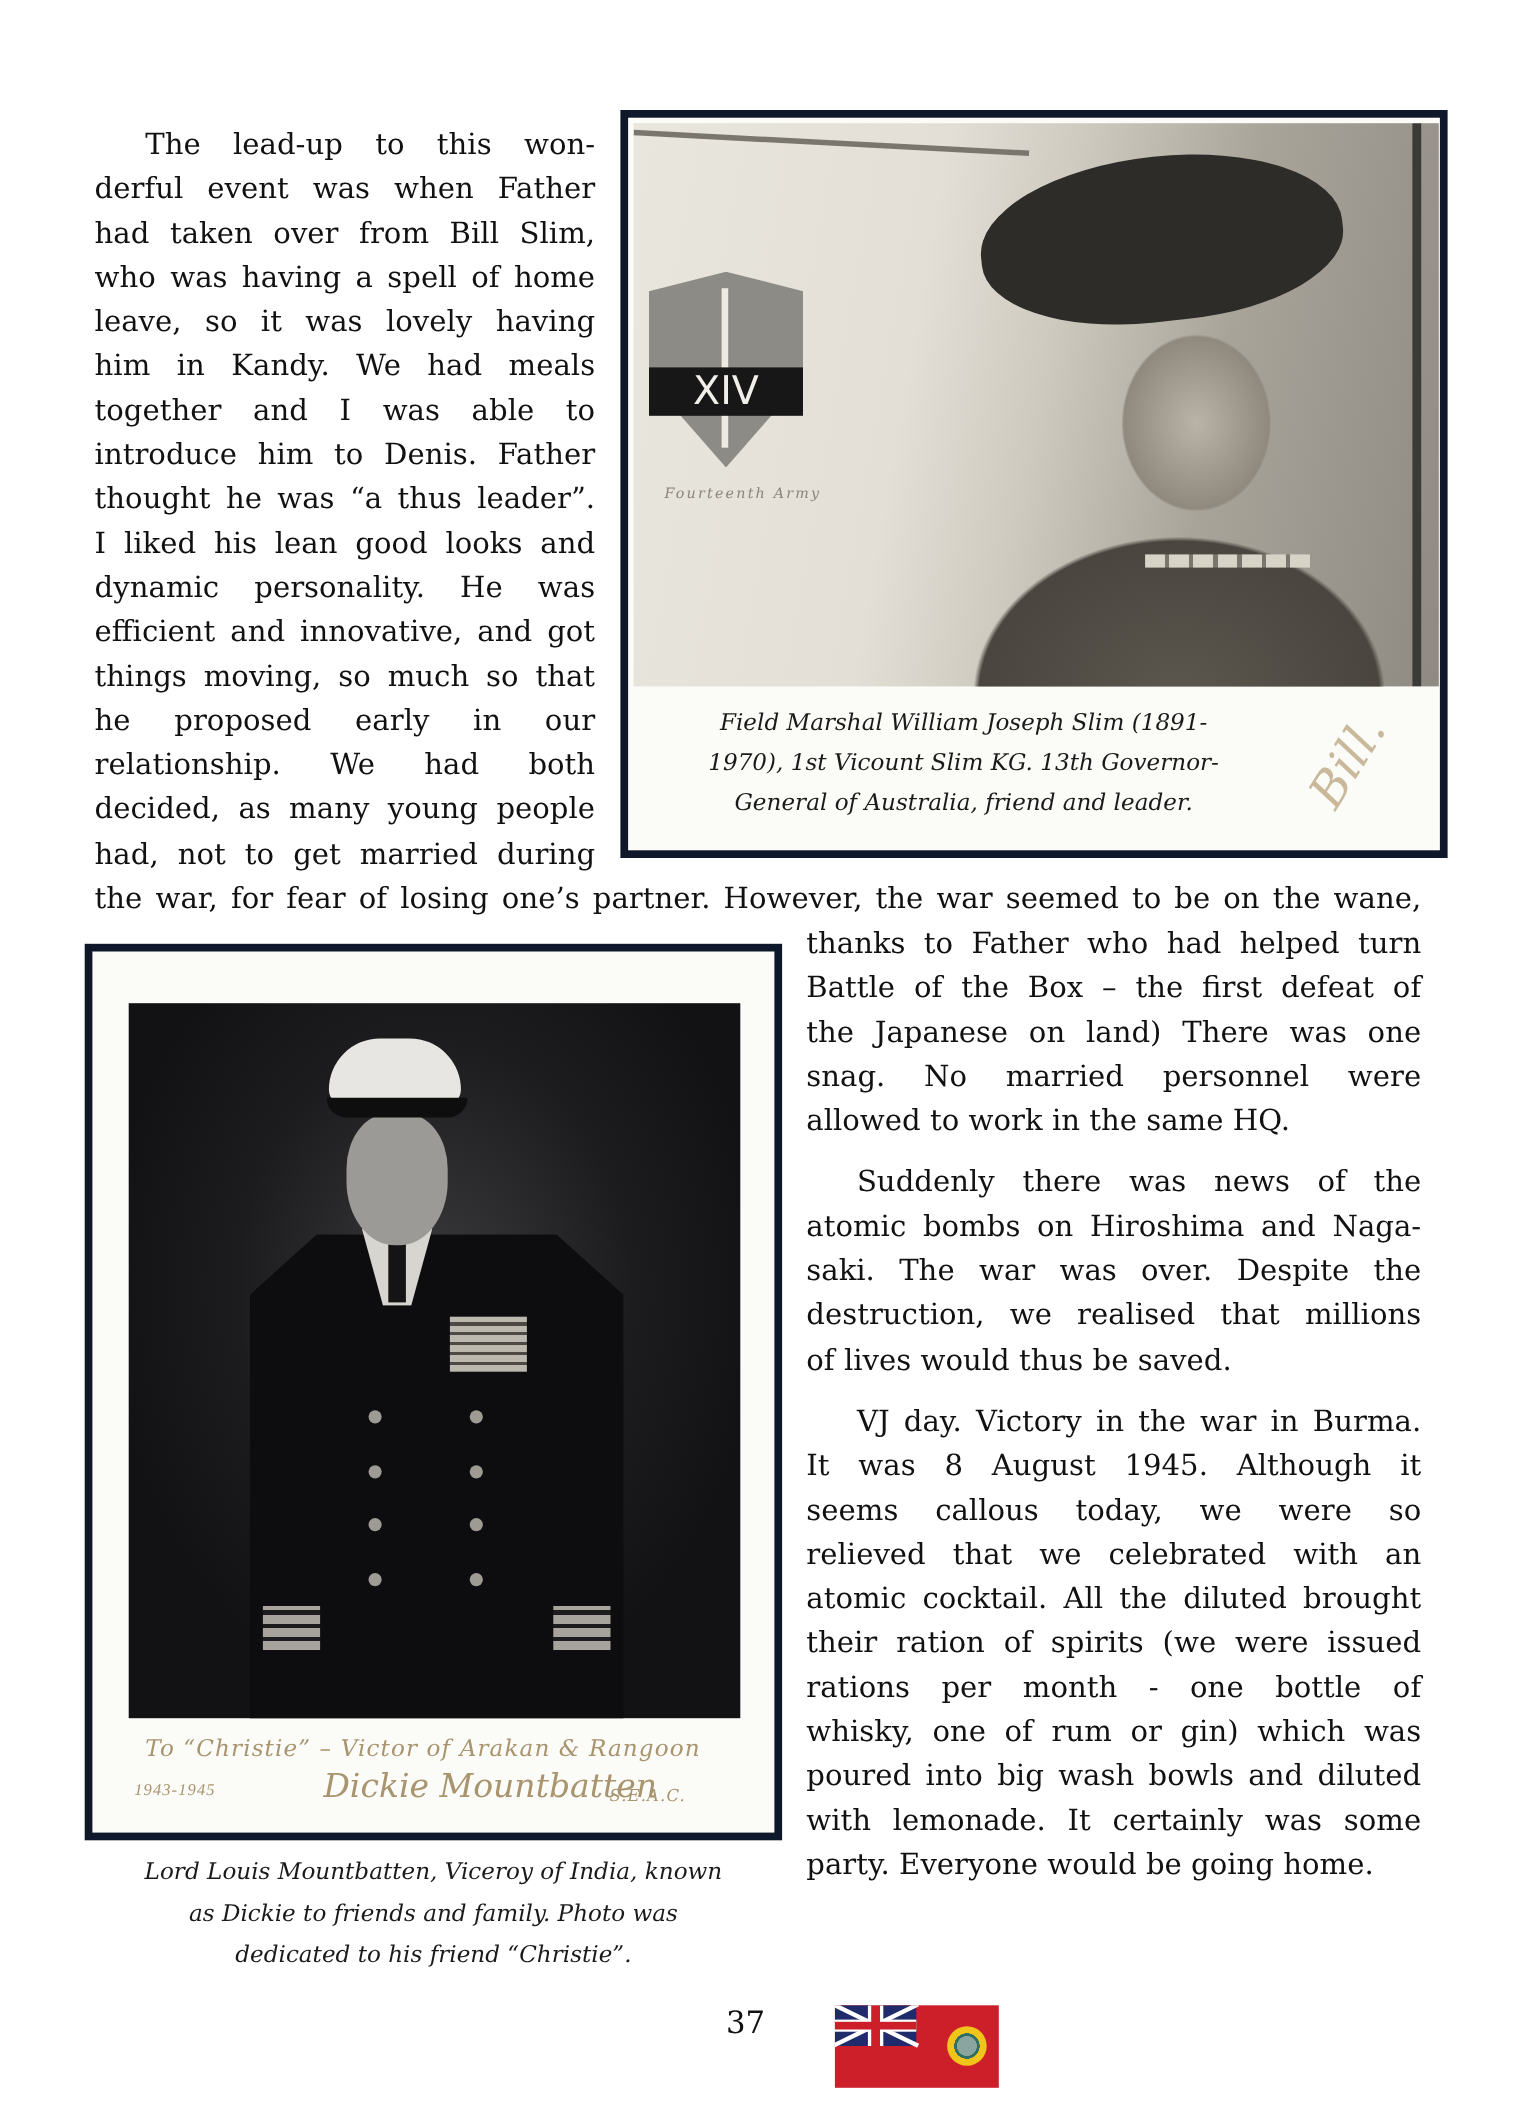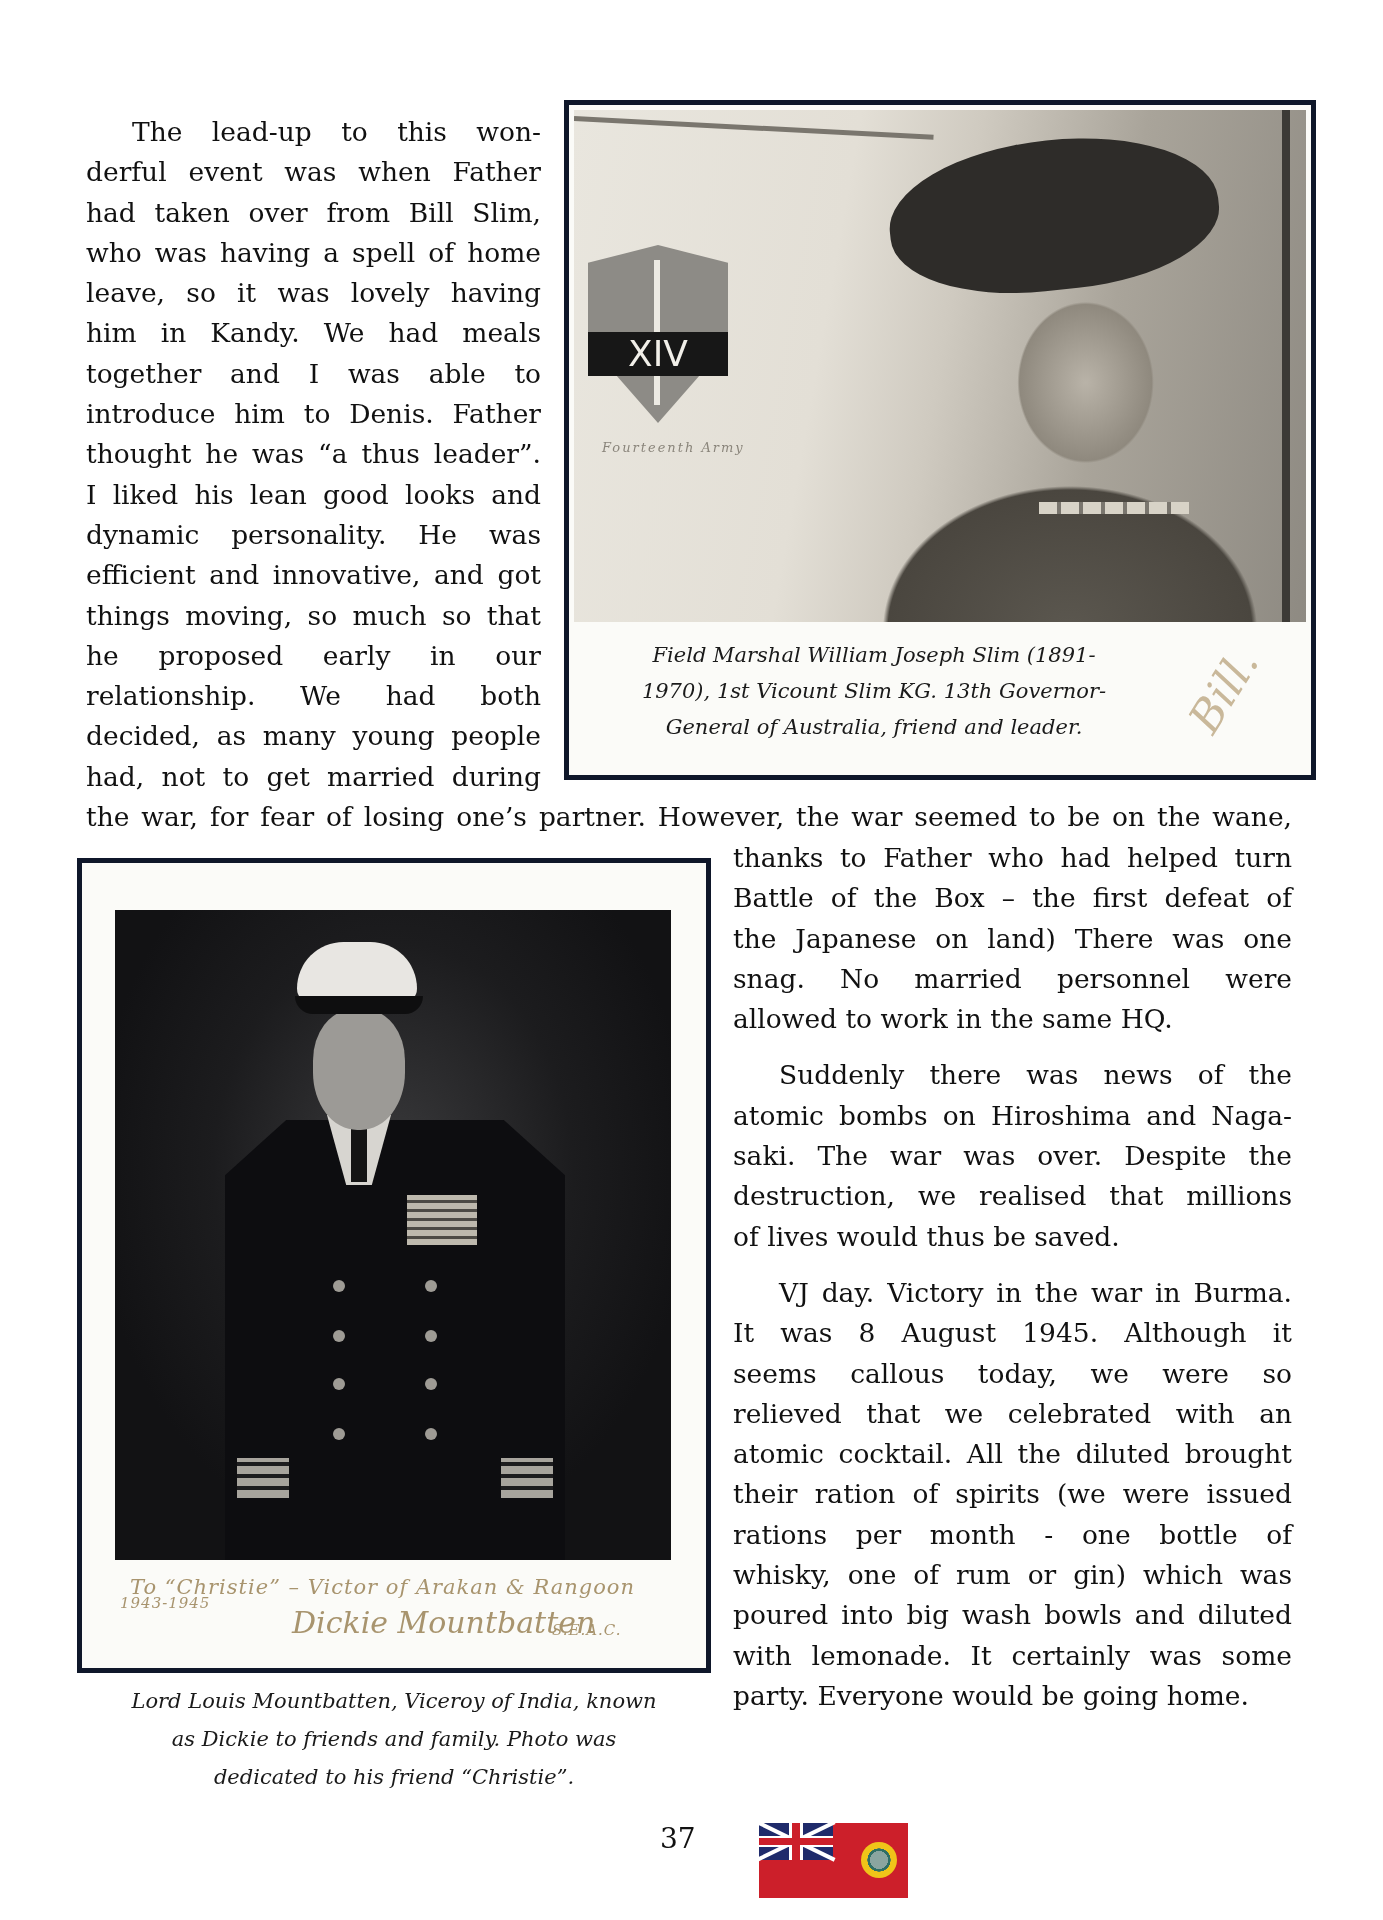--- a/index.html
+++ b/index.html
@@ -9,21 +9,21 @@
          font-family: "DejaVu Serif", serif; color: #111; }
   .txt .line { display: block; text-align: justify; text-align-last: justify; white-space: nowrap; height: 40.3px; }
   .txt .line.last { text-align-last: left; }
   .indent { padding-left: 46px; }
 
   #left-col { left: 86px; top: 112px; width: 455px; }
   #full-line { left: 86px; top: 797px; width: 1206px; }
   #right-col { left: 733px; top: 838px; width: 559px; }
   .para-gap { height: 16px; }
 
-  .frame { position: absolute; border: 5px solid #0f172a; background: #fbfbf8; box-sizing: border-box; }
+  .frame { position: absolute; border: 7px solid #0f172a; background: #fbfbf8; box-sizing: border-box; }
   #top-frame { left: 564px; top: 100px; width: 752px; height: 680px; }
   #bottom-frame { left: 77px; top: 858px; width: 634px; height: 815px; }
 
   
   #slim-photo { position: absolute; left: 5px; top: 5px; width: 732px; height: 512px;
      background: linear-gradient(100deg, #e9e6de 0%, #e3dfd6 35%, #cfcac0 50%, #a9a49a 70%, #8e8a82 100%); overflow: hidden; }
   #slim-photo .pic-frame-line { position: absolute; left: 0; top: 6px; width: 360px; height: 5px; background: #7a766e; transform: rotate(3deg); transform-origin: left; }
   #slim-photo .pic-frame-right { position: absolute; right: 16px; top: 0; width: 8px; height: 512px; background: #3c3a36; }
   #slim-photo .shield { position: absolute; left: 14px; top: 135px; width: 140px; height: 178px;
      background: #8d8b86; clip-path: polygon(0 10%, 50% 0, 100% 10%, 100% 55%, 50% 100%, 0 55%); }
@@ -51,21 +51,21 @@
   #mountbatten-photo .face { position: absolute; left: 198px; top: 100px; width: 92px; height: 120px; border-radius: 42% 42% 48% 48%; background: #9c9a96; }
   #mountbatten-photo .collar { position: absolute; left: 212px; top: 205px; width: 64px; height: 70px; background: #d7d5d0; clip-path: polygon(0 0, 100% 0, 70% 100%, 30% 100%); }
   #mountbatten-photo .tie { position: absolute; left: 236px; top: 212px; width: 16px; height: 60px; background: #141414; }
   #mountbatten-photo .coat { position: absolute; left: 110px; top: 210px; width: 340px; height: 460px; background: #0d0d10; clip-path: polygon(18% 0, 82% 0, 100% 12%, 100% 100%, 0 100%, 0 12%); }
   #mountbatten-photo .ribbons { position: absolute; left: 292px; top: 285px; width: 70px; height: 50px; background: repeating-linear-gradient(0deg, #bdb8ad 0 6px, #4d4a45 6px 9px); }
   #mountbatten-photo .button { position: absolute; width: 12px; height: 12px; border-radius: 50%; background: #9e9b95; }
   #mountbatten-photo .cuff { position: absolute; width: 52px; height: 40px; background: repeating-linear-gradient(0deg, #a7a49d 0 8px, #1d1d1f 8px 12px); }
 
   .dedication { position: absolute; font-family: "DejaVu Serif", serif; font-style: italic; color: #a8946e; }
   #dedication-line1 { left: 48px; top: 712px; font-size: 21px; letter-spacing: 1px; }
-  #dedication-years { left: 38px; top: 731px; font-size: 15px; letter-spacing: 1px; }
+  #dedication-years { left: 38px; top: 755px; font-size: 15px; letter-spacing: 1px; font-family: Liberation Serif, serif; }
   #dedication-sign { left: 170px; top: 742px; font-size: 30px; margin-left: 40px; }
   #dedication-seac { left: 470px; top: 758px; font-size: 15px; letter-spacing: 1px; }
 
   #mountbatten-caption { position: absolute; left: 77px; top: 1682px; width: 634px; text-align: center;
      font-family: "DejaVu Serif", serif; font-style: italic; font-size: 21px; line-height: 38px; color: #1a1a1a; }
 
   #page-number { position: absolute; left: 660px; top: 1822px; font-family: "DejaVu Serif", serif; font-size: 28px; color: #111; }
   #flag { position: absolute; left: 759px; top: 1823px; width: 149px; height: 75px; background: #cc1f2a; overflow: hidden; }
   #flag .union { position: absolute; left: 0; top: 0; width: 74px; height: 37px; background: #1f2b6b; }
   #flag .union .cross-h { position: absolute; left: 0; top: 13px; width: 74px; height: 11px; background: #fff; }

